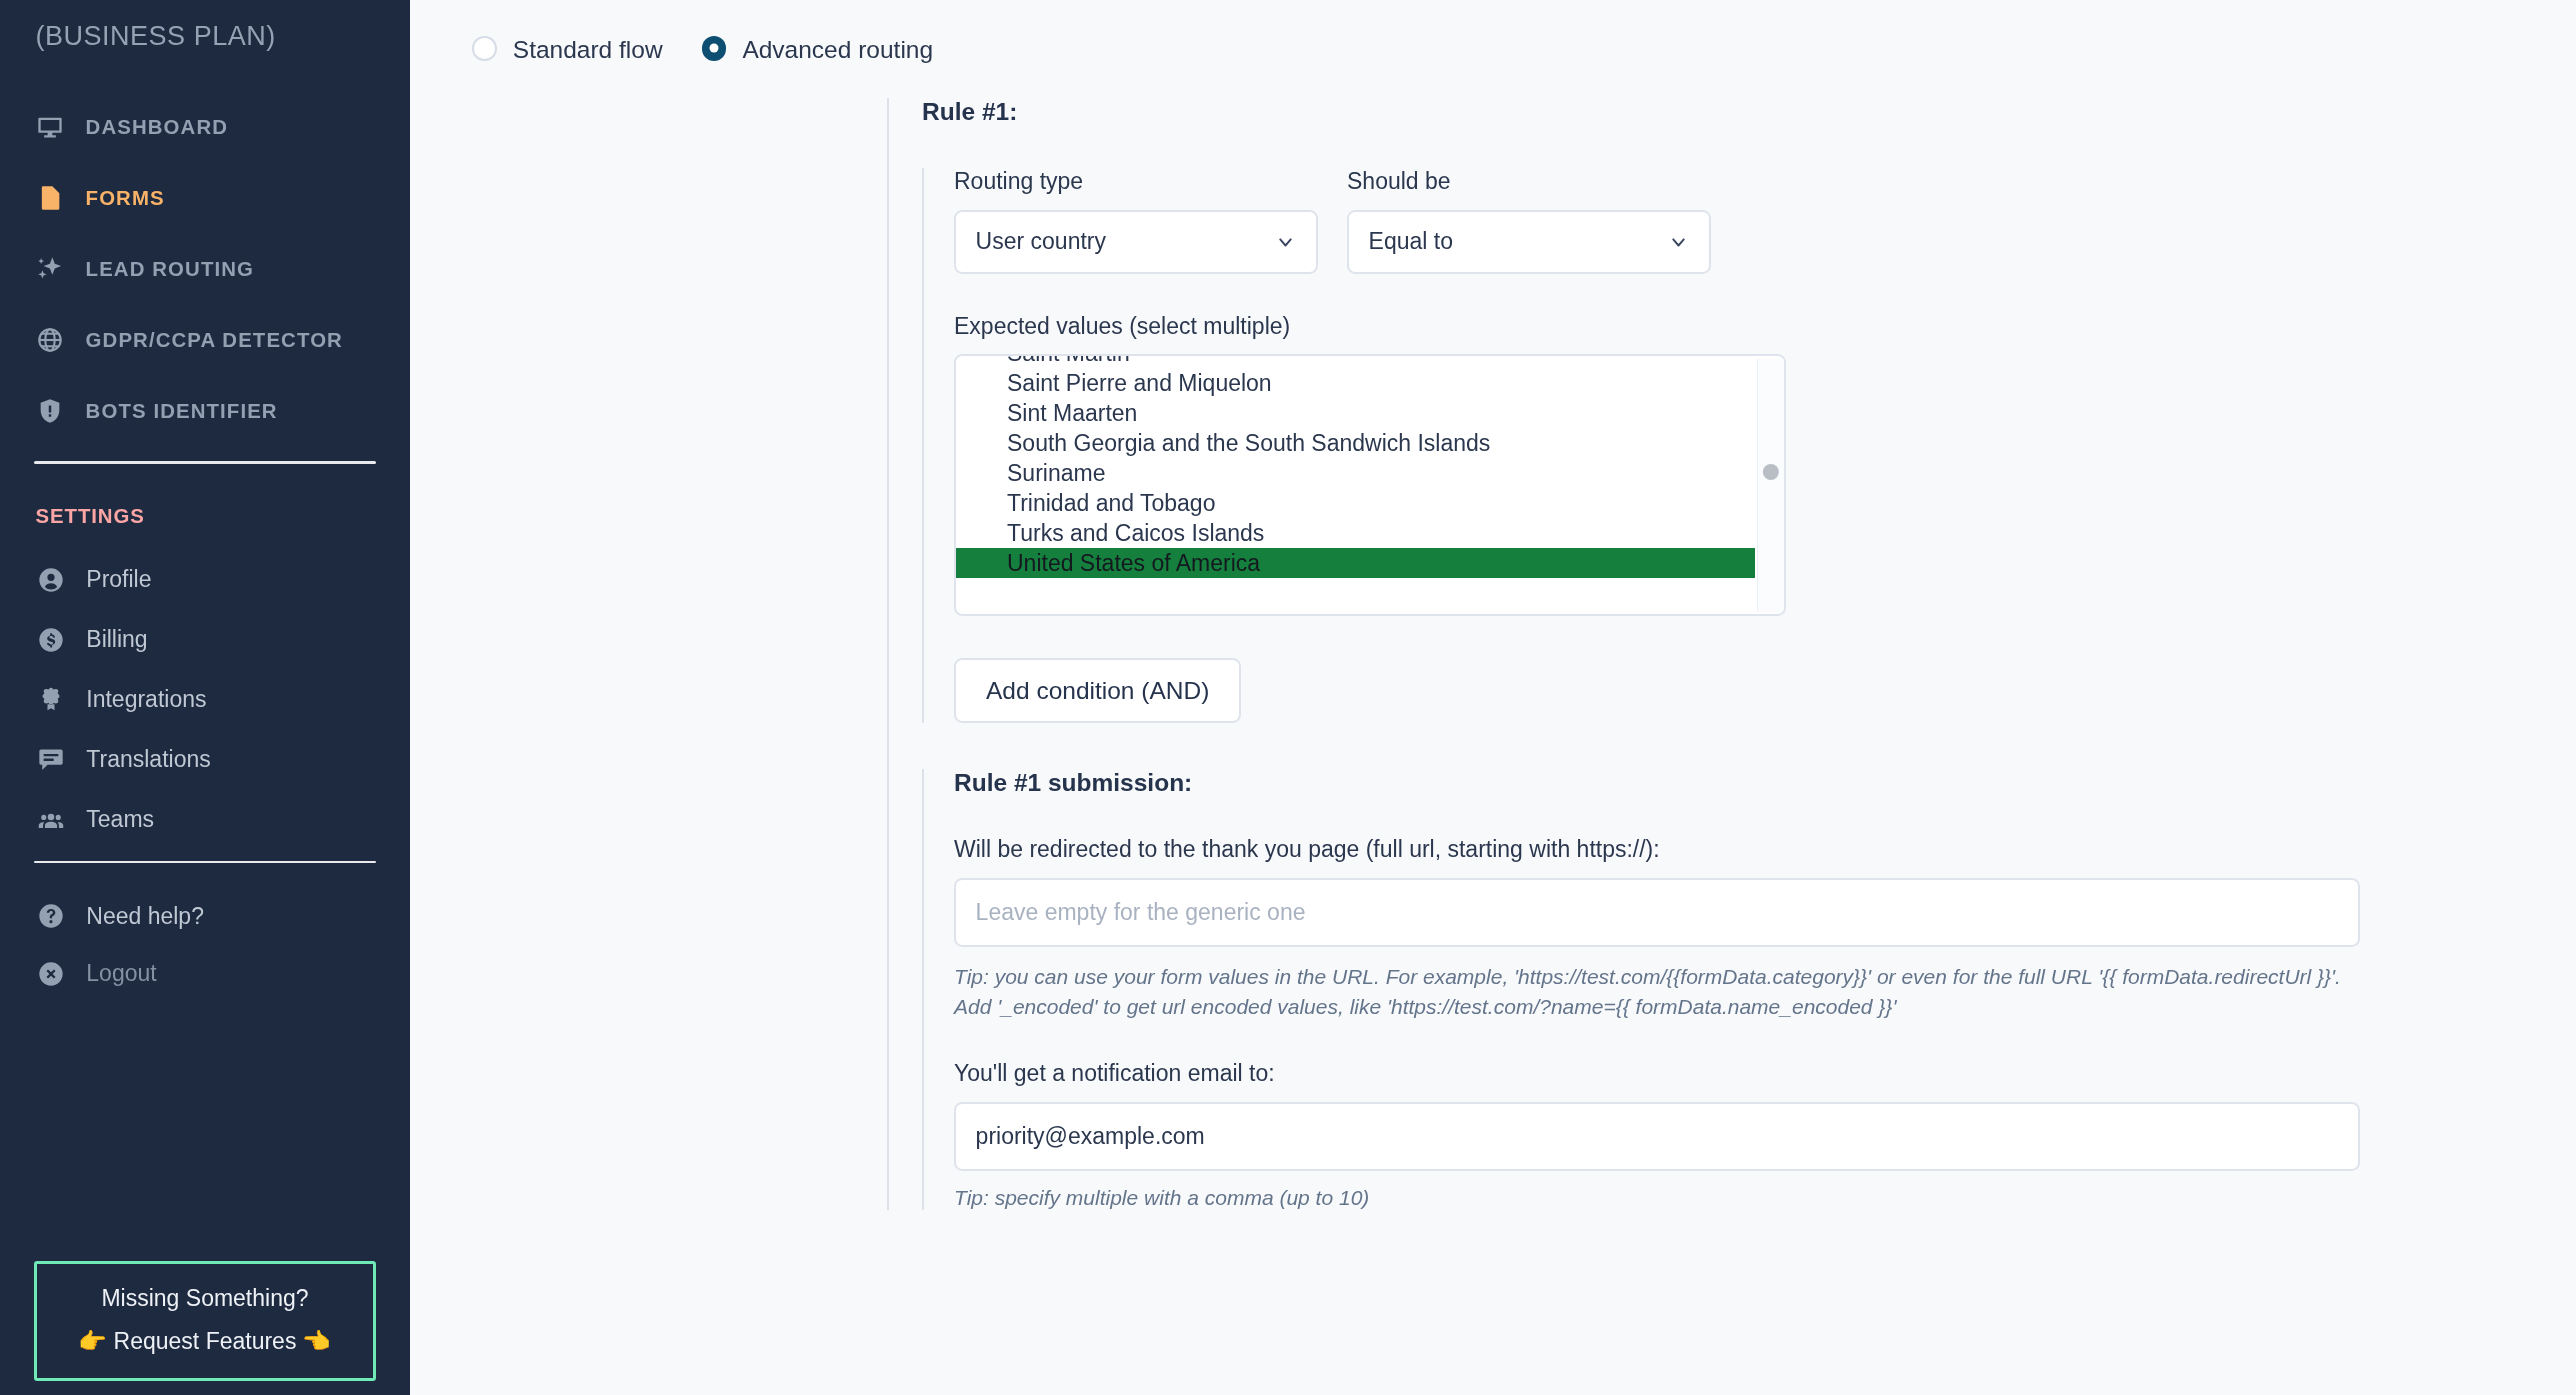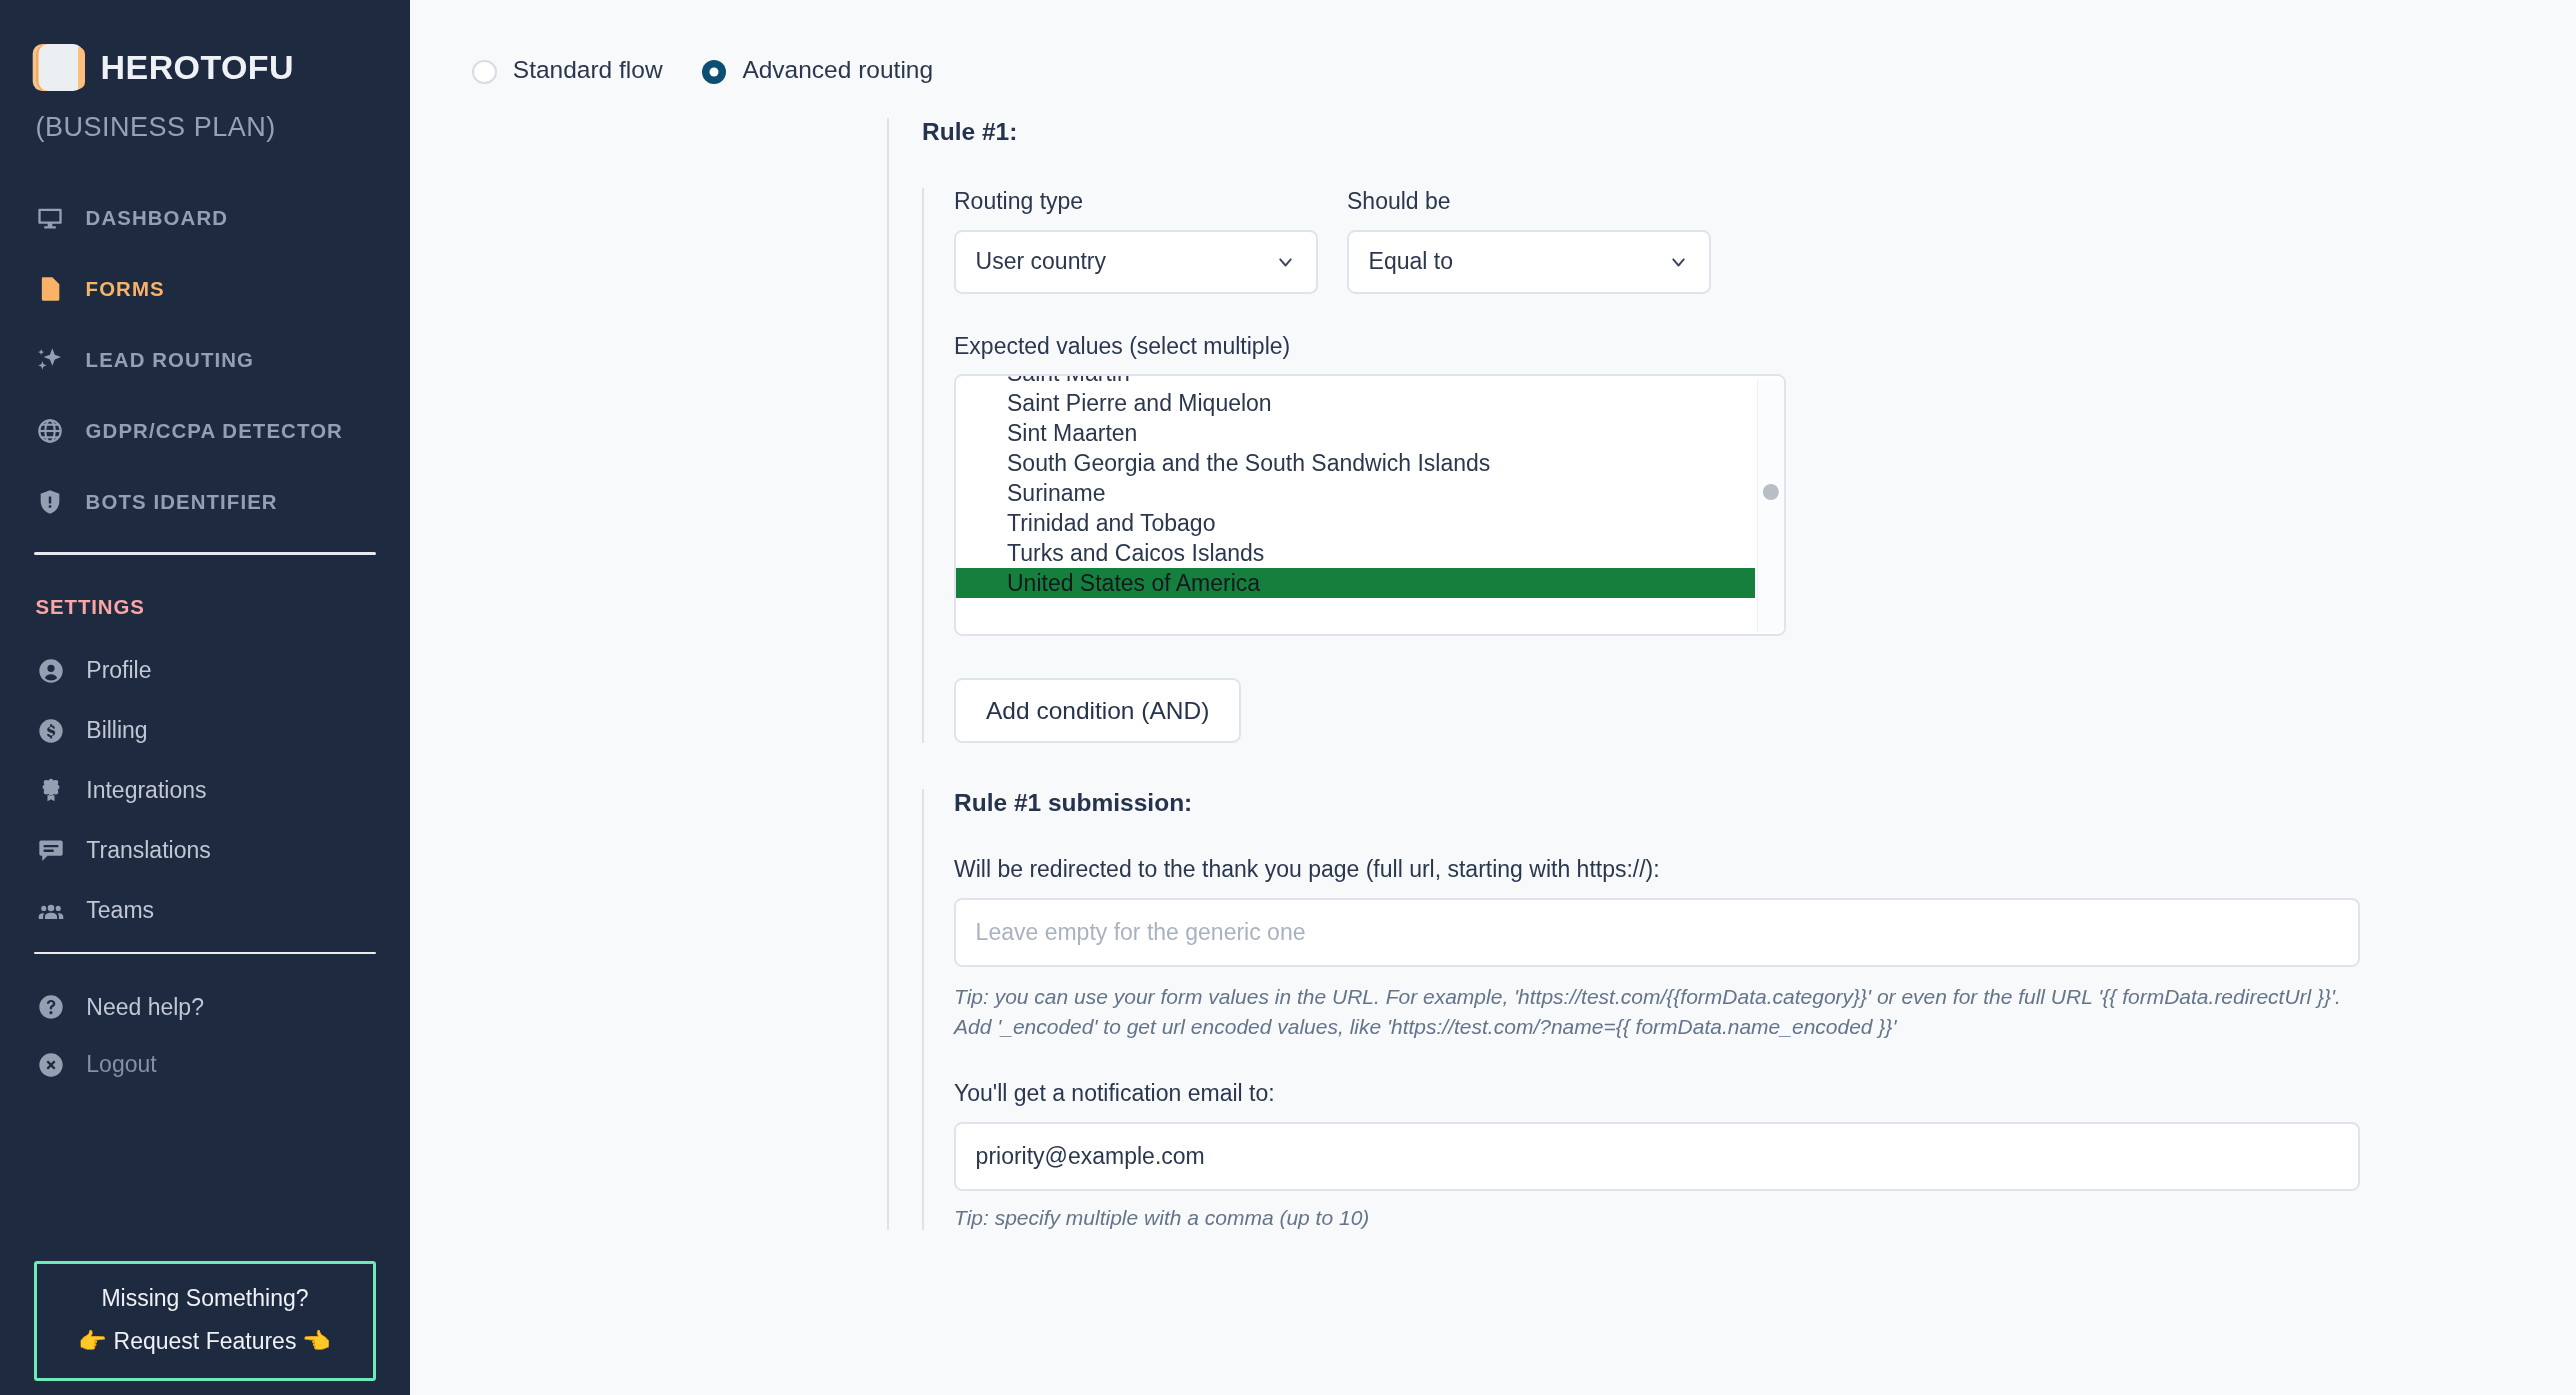--- a/index.html
+++ b/index.html
@@ -191,25 +191,24 @@
   }
 
   .radio-row {
     display: flex;
     align-items: center;
     padding: 36px 0 0 62px;
     gap: 0;
   }
   .radio-opt {
     display: flex;
-    align-items: flex-end;
+    align-items: flex-start;
     gap: 16.3px;
     cursor: pointer;
     margin-right: 39px;
-    margin-top: 20px;
   }
   .radio-dot {
     width: 24.5px; height: 24.5px;
     border-radius: 50%;
     border: 2.5px solid #d7dde6;
     background: #ffffff;
     flex: none;
   }
   .radio-dot.on {
     border: none;
@@ -401,24 +400,20 @@
     color: #64748b;
   }
 </style>
 </head>
 <body>
 
 <div class="app">
 
   <aside class="sidebar">
 
-    <div class="brand">
-      <div class="brand-logo"></div>
-      <div class="brand-name">HEROTOFU</div>
-    </div>
 
     <div class="plan">(BUSINESS PLAN)</div>
 
     <nav class="nav-main">
 
       <div class="nav-item">
         <span class="ic">
           <svg viewBox="0 0 24 24" fill="currentColor">
               <path d="M3 4h18a1 1 0 0 1 1 1v11a1 1 0 0 1-1 1h-7v2h3v2H7v-2h3v-2H3a1 1 0 0 1-1-1V5a1 1 0 0 1 1-1zm1 2v9h16V6H4z"></path>
             </svg>

